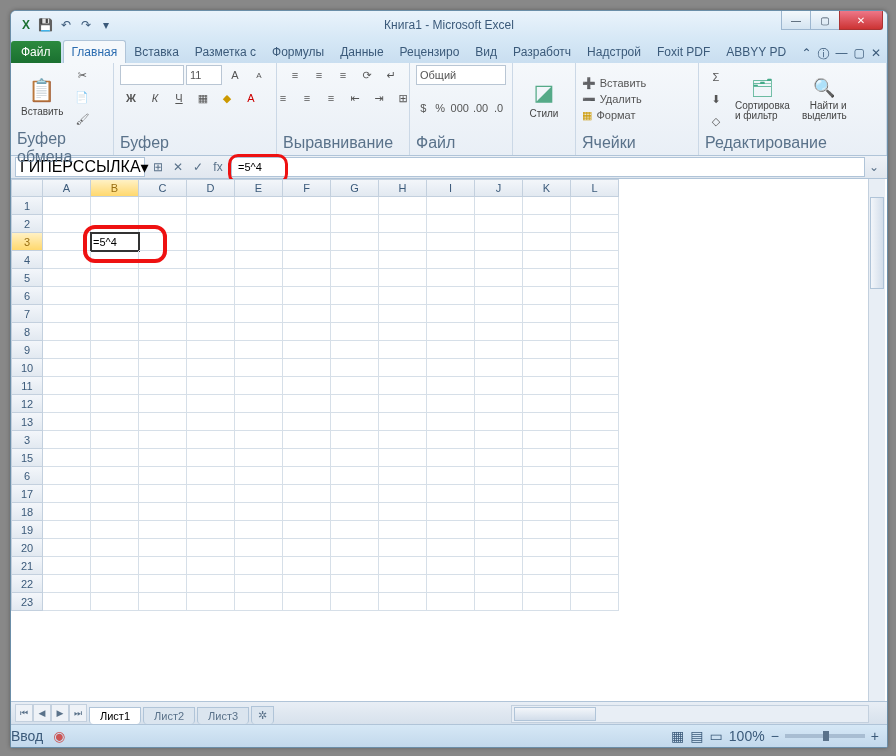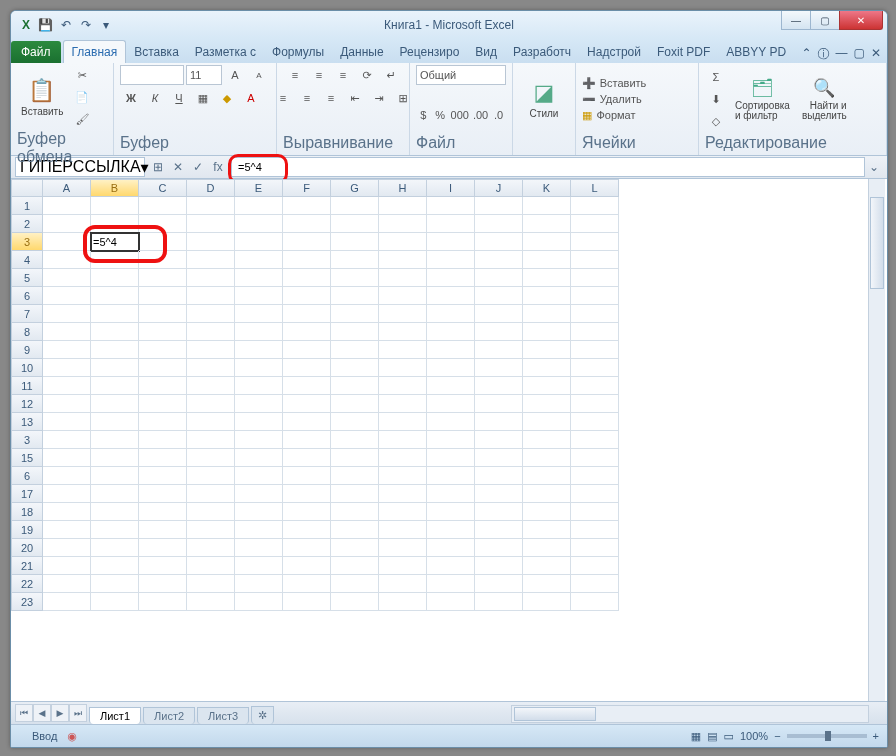--- a/index.html
+++ b/index.html
@@ -48,21 +48,21 @@
 .cellhigh{position:absolute;left:-8px;top:-8px;width:76px;height:30px;border:4px solid #e11;border-radius:12px;pointer-events:none;z-index:5}
 .sheettabs{height:22px;background:linear-gradient(#e8eef5,#d7e1ec);border-top:1px solid #b0c4d8;display:flex;align-items:center;position:relative}
 .stnav{display:flex;margin-left:4px}
 .stbtn{width:16px;height:16px;display:flex;align-items:center;justify-content:center;font-size:9px;color:#5a728a;border:1px solid #c3d0de;background:#eef2f7}
 .stab{padding:2px 10px;font-size:11px;border:1px solid #b0c4d8;border-bottom:none;background:#fff;margin-left:2px;border-radius:0 0 4px 4px;transform:translateY(2px)}
 .stab.inactive{background:#dbe5ef;color:#5a728a}
 .hscroll{position:absolute;right:18px;left:500px;height:16px;background:#e8eef5;border:1px solid #c3d0de;display:flex;align-items:center;top:3px}
 .hscroll .thumb{width:80px;height:12px;background:linear-gradient(#f3f6fa,#d2ddea);border:1px solid #b0c4d8;margin-left:2px}
 .vscroll{position:absolute;right:2px;top:0;bottom:0;width:16px;background:#e8eef5;border-left:1px solid #c3d0de}
 .vscroll .thumb{width:12px;height:90px;background:linear-gradient(90deg,#f3f6fa,#d2ddea);border:1px solid #b0c4d8;margin:18px auto 0}
-.statusbar{height:22px;background:linear-gradient(#d6e8f6,#c2d8ec);border-top:1px solid #b0c4d8;display:flex;align-items:center;padding:0 21px;font-size:11px;color:#3b5a7a;position:relative}
+.statusbar{height:22px;background:linear-gradient(#d6e8f6,#c2d8ec);border-top:1px solid #b0c4d8;display:flex;align-items:center;padding:0 0;font-size:14px;color:#3b5a7a;position:relative}
 .statusbar .right{position:absolute;right:8px;display:flex;gap:6px;align-items:center}
 .zoom{display:flex;align-items:center;gap:4px}
 .zslider{width:80px;height:4px;background:#a8bdd2;position:relative}
 .zslider .zh{position:absolute;left:38px;top:-3px;width:6px;height:10px;background:#5a728a}
 </style>
 </head>
 <body>
 
 <div class="outer">
 <div class="win">
@@ -153,21 +153,21 @@
               <span class="smbtn">≡</span>
               <span class="smbtn">≡</span>
               <span class="smbtn">⇤</span>
               <span class="smbtn">⇥</span>
               <span class="smbtn">⊞</span>
             </div>
     </div>
     <div class="grp-label">Выравнивание</div>
   </div>
   <div class="grp" style="width:90px">
-    <div class="grp-body" style="flex-direction:column;gap:20px;align-items:stretch">
+    <div class="grp-body" style="flex-direction:column;gap:13px;align-items:stretch">
       <div class="sel">Общий</div>
       <div class="smrow">
               <span class="smbtn">$</span>
               <span class="smbtn">%</span>
               <span class="smbtn">000</span>
               <span class="smbtn">.00</span>
               <span class="smbtn">.0</span>
             </div>
     </div>
     <div class="grp-label">Файл</div>

